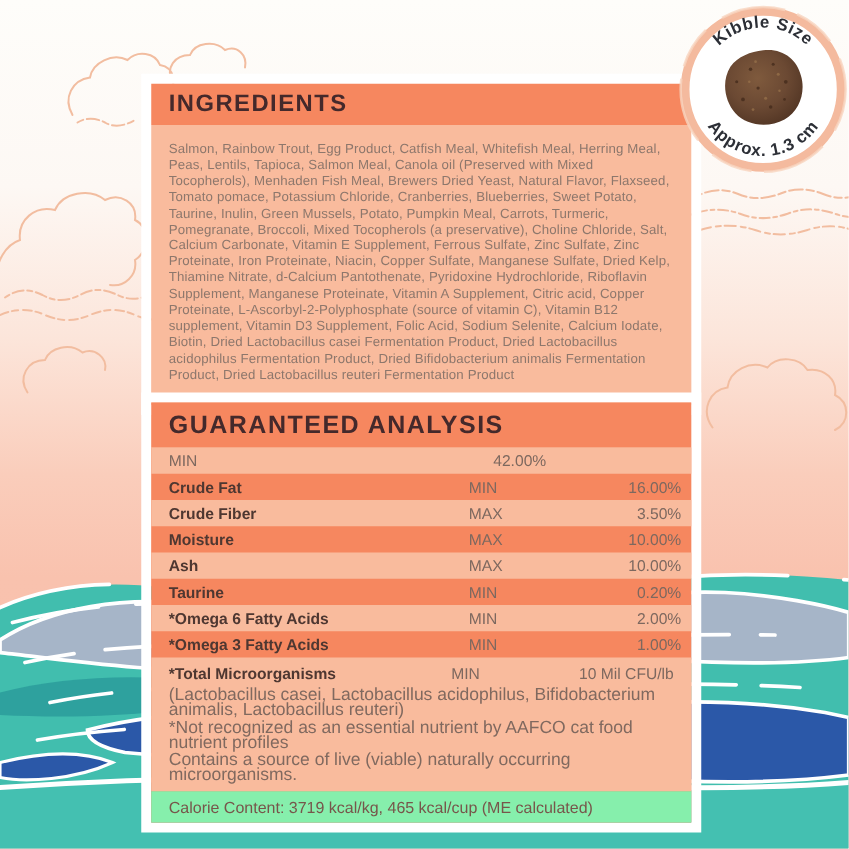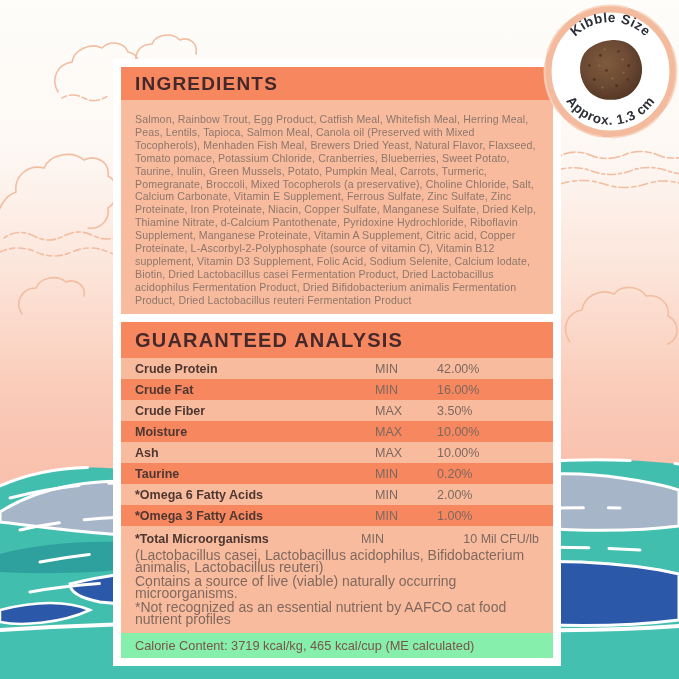--- a/index.html
+++ b/index.html
@@ -29,21 +29,21 @@
   }
 
   .ga-rows{background:#f6875f;}
   .ga-row{
     display:grid;grid-template-columns:240px 1fr 108px;align-items:center;
     height:21px;padding:0 8px 0 14px;box-sizing:border-box;
   }
   .ga-row.light{background:#f9bb9d;}
   .ga-row .lbl{font-size:12.5px;font-weight:700;color:#4e3731;}
   .ga-row .basis,.ga-row .val{font-size:12.5px;color:#7d685f;}
-  .ga-row .val{text-align:left;}
+  .ga-row .val{text-align:right;}
 
   .micro{background:#f9bb9d;padding:3px 14px 8px 14px;}
   .micro .head{
     display:grid;grid-template-columns:226px 1fr 120px;align-items:center;height:19px;
   }
   .micro .head .lbl{font-size:12.5px;font-weight:700;color:#4e3731;}
   .micro .head .basis,.micro .head .val{font-size:12.5px;color:#7d685f;}
   .micro .head .val{text-align:right;}
   .micro p{margin:1px 0 0 0;font-size:14px;line-height:12.4px;color:#80695f;}
 
@@ -104,21 +104,20 @@
     </div>
     <p class="ingredients-body">Salmon, Rainbow Trout, Egg Product, Catfish Meal, Whitefish Meal, Herring Meal, Peas, Lentils, Tapioca, Salmon Meal, Canola oil (Preserved with Mixed Tocopherols), Menhaden Fish Meal, Brewers Dried Yeast, Natural Flavor, Flaxseed, Tomato pomace, Potassium Chloride, Cranberries, Blueberries, Sweet Potato, Taurine, Inulin, Green Mussels, Potato, Pumpkin Meal, Carrots, Turmeric, Pomegranate, Broccoli, Mixed Tocopherols (a preservative), Choline Chloride, Salt, Calcium Carbonate, Vitamin E Supplement, Ferrous Sulfate, Zinc Sulfate, Zinc Proteinate, Iron Proteinate, Niacin, Copper Sulfate, Manganese Sulfate, Dried Kelp, Thiamine Nitrate, d-Calcium Pantothenate, Pyridoxine Hydrochloride, Riboflavin Supplement, Manganese Proteinate, Vitamin A Supplement, Citric acid, Copper Proteinate, L-Ascorbyl-2-Polyphosphate (source of vitamin C), Vitamin B12 supplement, Vitamin D3 Supplement, Folic Acid, Sodium Selenite, Calcium Iodate, Biotin, Dried Lactobacillus casei Fermentation Product, Dried Lactobacillus acidophilus Fermentation Product, Dried Bifidobacterium animalis Fermentation Product, Dried Lactobacillus reuteri Fermentation Product</p>
   </section>
 
   <section class="panel panel-analysis">
     <div class="band">
       <h1>GUARANTEED ANALYSIS</h1>
     </div>
     <div class="ga-rows">
       <div class="ga-row light">
-        <span class="lbl">Crude Protein</span>
         <span class="basis">MIN</span>
         <span class="val">42.00%</span>
       </div>
       <div class="ga-row">
         <span class="lbl">Crude Fat</span>
         <span class="basis">MIN</span>
         <span class="val">16.00%</span>
       </div>
       <div class="ga-row light">
         <span class="lbl">Crude Fiber</span>
@@ -150,22 +149,22 @@
         <span class="basis">MIN</span>
         <span class="val">1.00%</span>
       </div>
       <div class="micro">
         <div class="head">
           <span class="lbl">*Total Microorganisms</span>
           <span class="basis">MIN</span>
           <span class="val">10 Mil CFU/lb</span>
         </div>
         <p>(Lactobacillus casei, Lactobacillus acidophilus, Bifidobacterium animalis, Lactobacillus reuteri)</p>
+        <p>*Not recognized as an essential nutrient by AAFCO cat food nutrient profiles</p>
         <p>Contains a source of live (viable) naturally occurring microorganisms.</p>
-        <p>*Not recognized as an essential nutrient by AAFCO cat food nutrient profiles</p>
       </div>
       <div class="calorie">Calorie Content: 3719 kcal/kg, 465 kcal/cup (ME calculated)</div>
     </div>
   </section>
 
   <div class="badge">
     <svg viewBox="0 0 136 136">
       <defs>
         <radialGradient id="kibGrad" cx="42%" cy="38%" r="70%">
           <stop offset="0%" stop-color="#7f5a3d"></stop>

